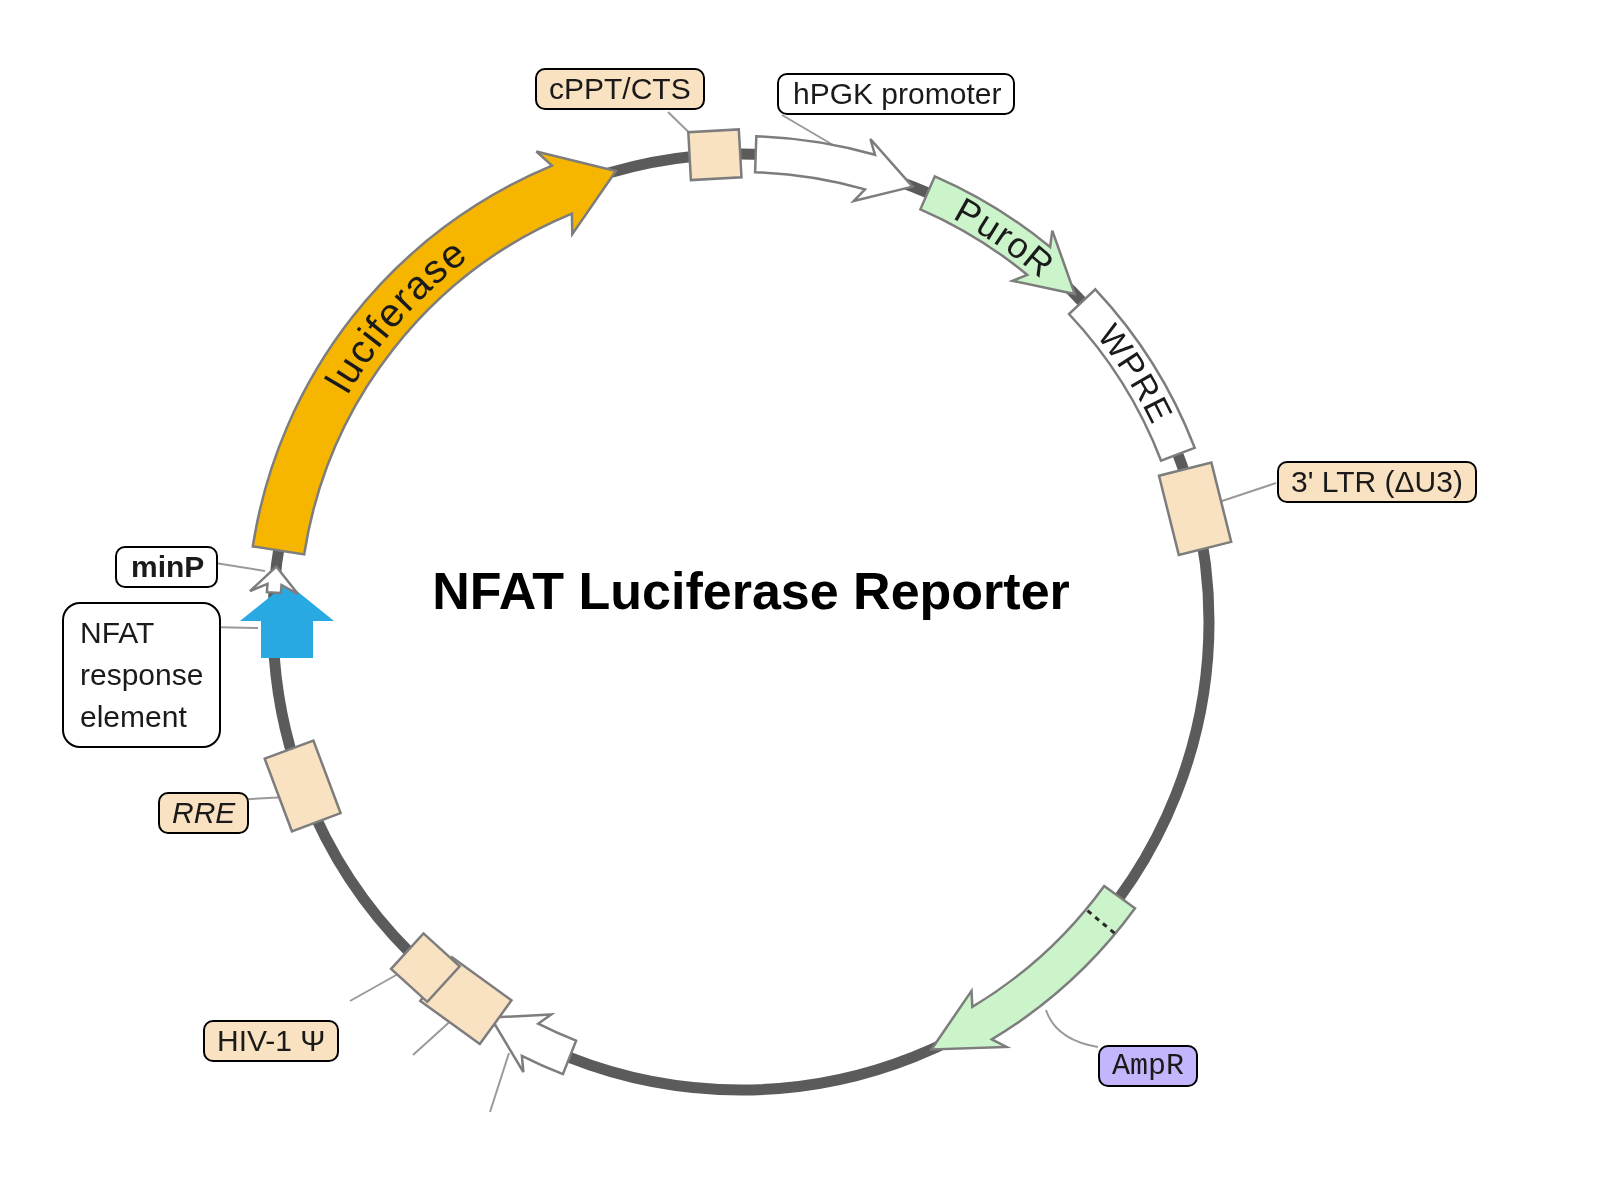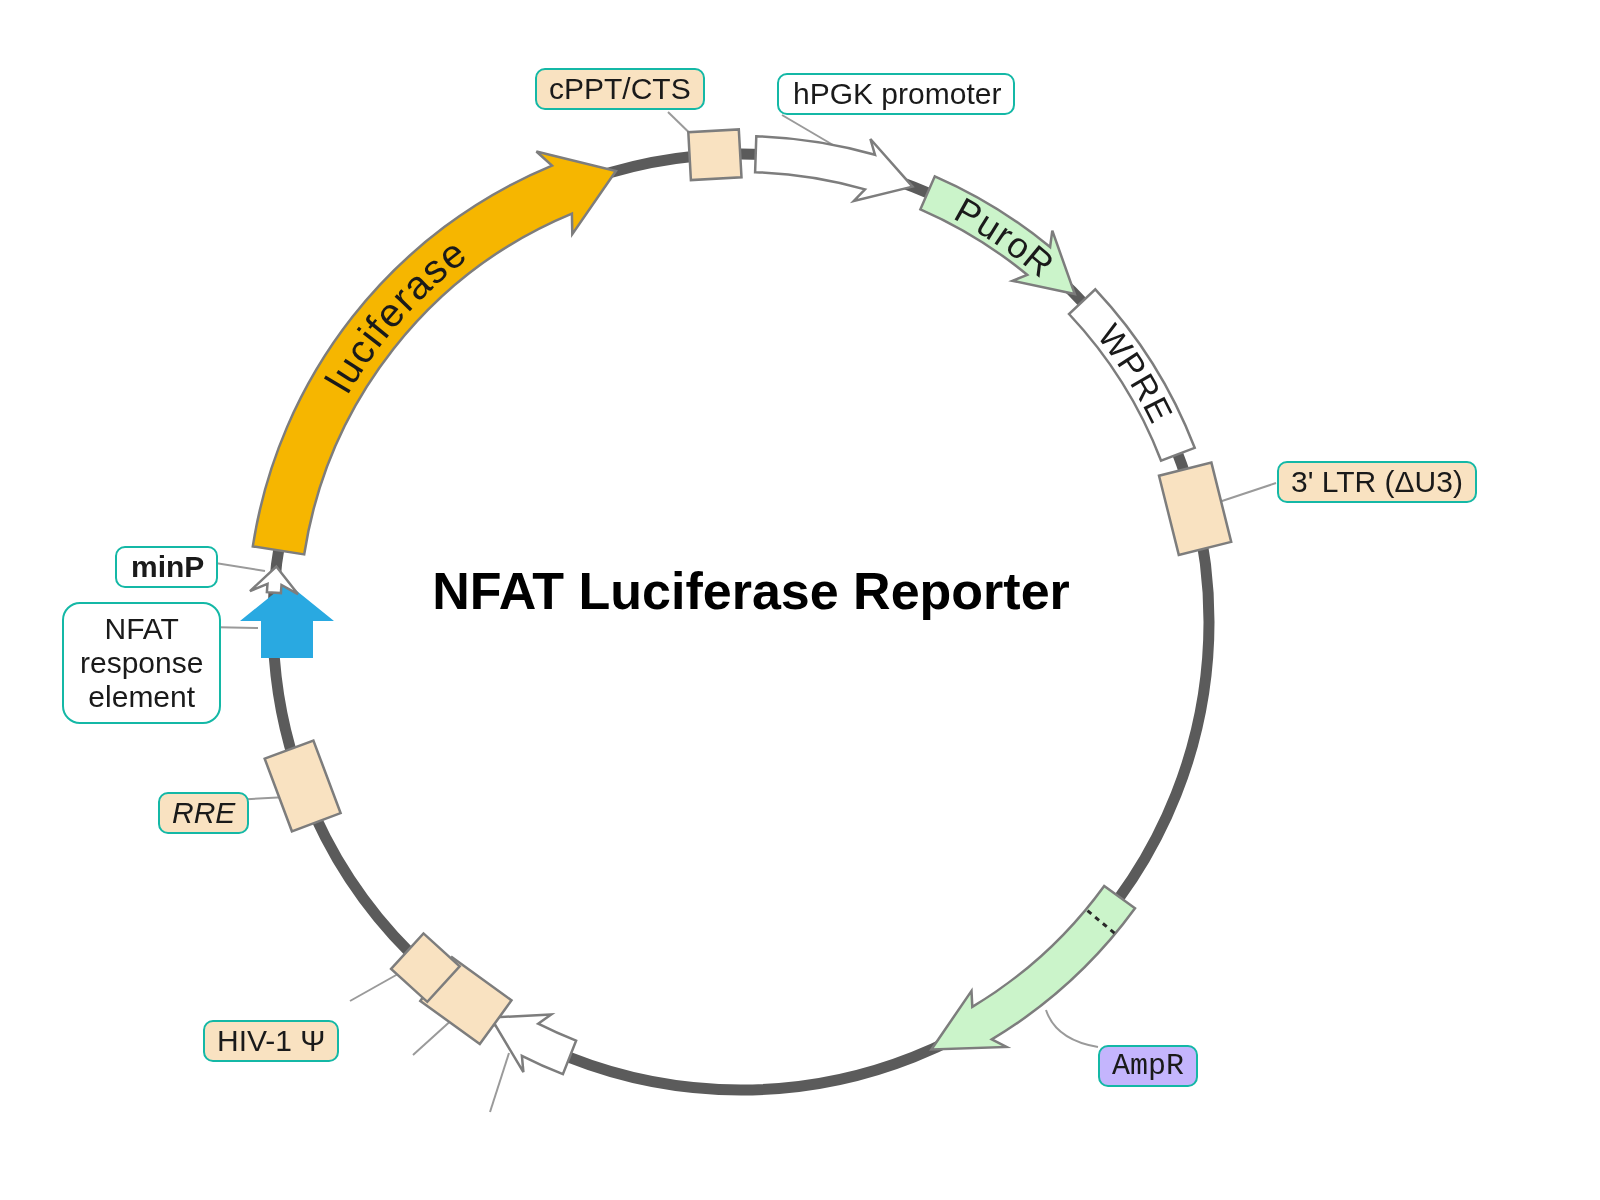--- a/index.html
+++ b/index.html
@@ -1,35 +1,35 @@
 <!DOCTYPE html>
 <html><head>
 <meta charset="utf-8">
 <style>
   html,body{margin:0;padding:0;background:#ffffff;}
   #canvas{position:relative;width:1600px;height:1200px;background:#ffffff;overflow:hidden;
           font-family:"Liberation Sans", sans-serif;}
   #diagram{position:absolute;left:0;top:0;}
   .map-label{position:absolute;font-size:30px;line-height:36px;padding:1px 12px;
-             border:2px solid #14b8a6;border-radius:10px;color:#1a1a1a;white-space:nowrap;
+             border:2px solid #000000;border-radius:10px;color:#1a1a1a;white-space:nowrap;
              font-family:"Liberation Sans", sans-serif;}
   .fill-tan{background:#F9E2C1;}
   .fill-white{background:#ffffff;padding-left:14px;}
   .fill-green{background:#c4b5fd;font-family:Liberation Mono, monospace;}
   .lbl-cppt{left:535px;top:68px;}
   .lbl-hpgk{left:777px;top:73px;}
   .lbl-ltr3{left:1277px;top:461px;}
   .lbl-ampr{left:1098px;top:1045px;}
   .lbl-rsv{left:243px;top:1114px;}
   .lbl-ltr5{left:92px;top:1057px;}
   .lbl-psi{left:203px;top:997px;margin-top:23px;}
   .lbl-rre{left:158px;top:792px;font-style:italic;}
   .lbl-minp{left:115px;top:546px;font-weight:bold;}
-  .lbl-nfat{left:62px;top:602px;text-align:center;white-space:pre-line;
-            border-radius:18px;padding:8px 16px;line-height:34px;}
+  .lbl-nfat{left:62px;top:602px;text-align:left;white-space:pre-line;
+            border-radius:18px;padding:8px 16px;line-height:42px;}
   #map-title{position:absolute;left:751px;top:591px;transform:translate(-50%,-50%);
              font-size:52px;font-weight:bold;color:#000;white-space:nowrap;
              font-family:"Liberation Sans", sans-serif;}
 </style>
 </head>
 <body>
 
 <div id="canvas">
   <svg id="diagram" width="1600" height="1200" viewBox="0 0 1600 1200">
       <circle cx="741" cy="622" r="468" fill="none" stroke="#5b5b5b" stroke-width="11"></circle>

